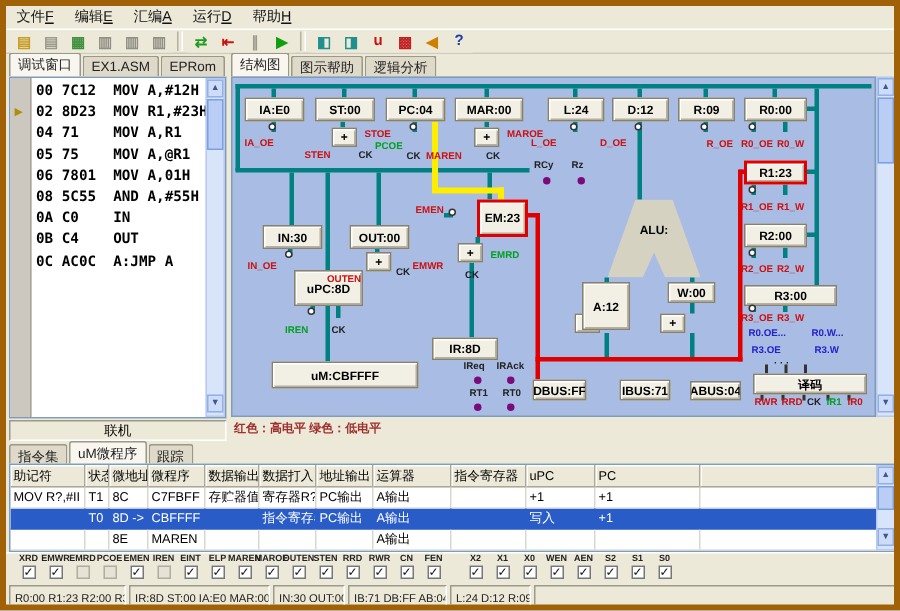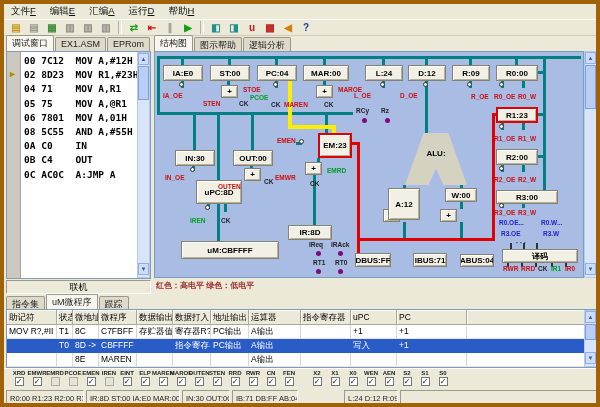--- a/index.html
+++ b/index.html
@@ -485,16 +485,16 @@
       <div class="sig">
         <div class="sig-label">S0</div>
         <div class="sig-box">✓</div>
       </div>
     </div>
   <div id="status-bar">
       <div class="sbp" style="width: 78px; flex: 0 0 78px;">R0:00 R1:23 R2:00 R3:00</div>
       <div class="sbp" style="width: 94px; flex: 0 0 94px;">IR:8D ST:00 IA:E0 MAR:00</div>
       <div class="sbp" style="width: 48px; flex: 0 0 48px;">IN:30 OUT:00</div>
       <div class="sbp" style="width: 66px; flex: 0 0 66px;">IB:71 DB:FF AB:04</div>
-      <div class="sbp" style="width: 54px; flex: 0 0 54px; margin-left: 44px;">L:24 D:12 R:09</div>
+      <div class="sbp" style="width: 54px; flex: 0 0 54px;">L:24 D:12 R:09</div>
       <div class="sbp" style="flex: 1 1 0%;"></div>
     </div>
 </div>
 
 </body></html>

